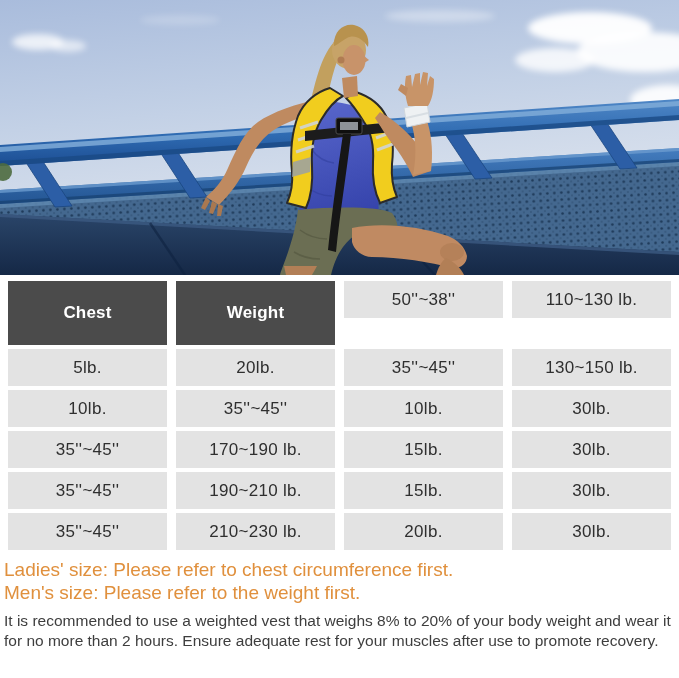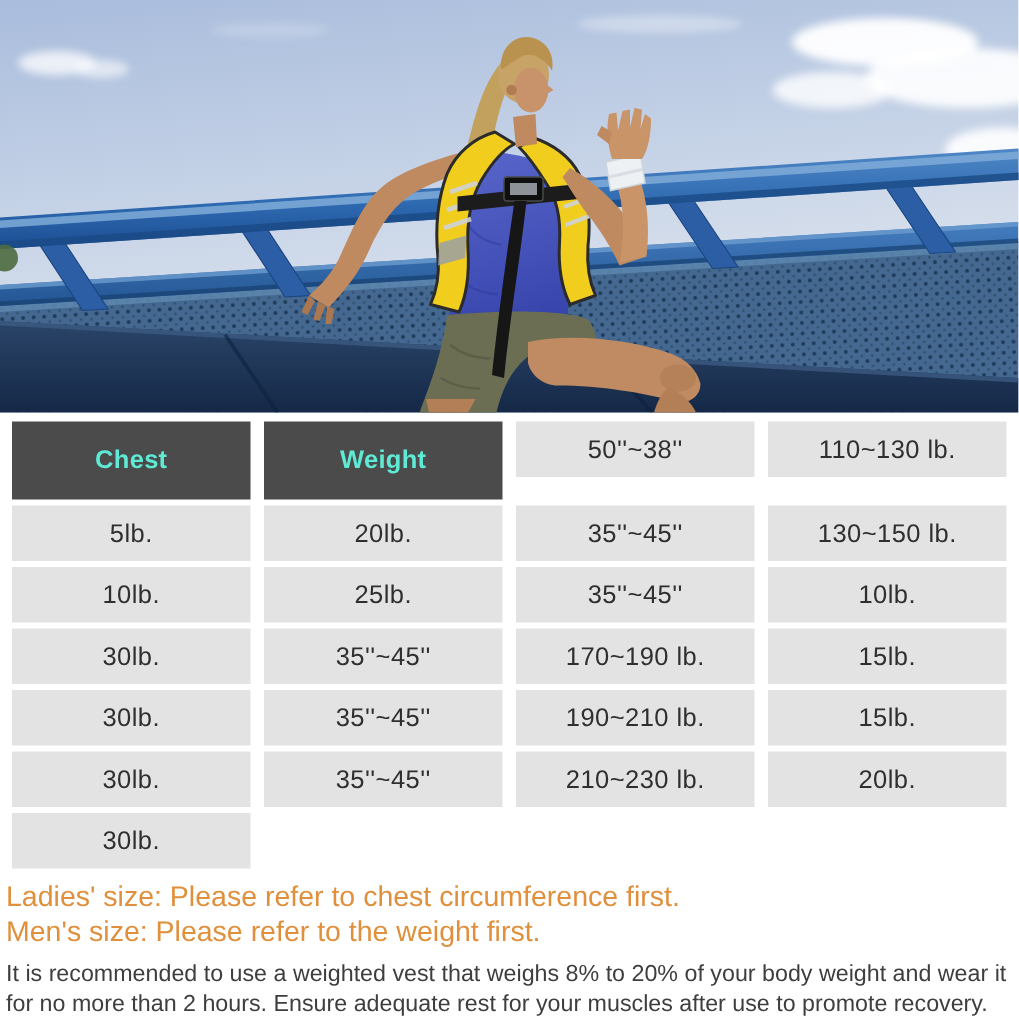--- a/index.html
+++ b/index.html
@@ -8,22 +8,22 @@
     font-family:"Liberation Sans",sans-serif;
     -webkit-font-smoothing:antialiased;
   }
   .photo-wrap{width:679px;height:275px;overflow:hidden;background:#c3d1e6}
   .photo-wrap svg{display:block}
   .size-table{
     display:grid;grid-template-columns:repeat(4,1fr);
     gap:4px 9px;padding:6px 8px 0 8px;
   }
   .th{
-    background:#4b4b4b;color:#5eead4;font-weight:700;font-size:17px;
-    line-height:1.12;height:52px;display:flex;align-items:center;
+    background:#4b4b4b;color:#ffffff;font-weight:700;font-size:17px;
+    line-height:1.12;height:64px;display:flex;align-items:center;
     justify-content:center;text-align:center;letter-spacing:.2px;padding:0 4px;
     box-sizing:border-box;
   }
   .td{
     background:#e3e3e3;color:#2f2f2f;font-size:17px;height:37px;
     display:flex;align-items:center;justify-content:center;letter-spacing:.3px;
   }
   .notes{padding:8px 6px 0 4px}
   .note-strong{color:#e0903d;font-weight:400;font-size:19px;line-height:1.23}
   .note-body{color:#3e3e3e;font-size:15.5px;line-height:1.32;margin-top:6px}
@@ -181,21 +181,20 @@
   <div class="th">Weight</div>
 
   <div class="td">50''~38''</div>
   <div class="td">110~130 lb.</div>
   <div class="td">5lb.</div>
   <div class="td">20lb.</div>
 
   <div class="td">35''~45''</div>
   <div class="td">130~150 lb.</div>
   <div class="td">10lb.</div>
-  <div class="td">25lb.</div>
 
   <div class="td">35''~45''</div>
   <div class="td">10lb.</div>
   <div class="td">30lb.</div>
 
   <div class="td">35''~45''</div>
   <div class="td">170~190 lb.</div>
   <div class="td">15lb.</div>
   <div class="td">30lb.</div>
 

